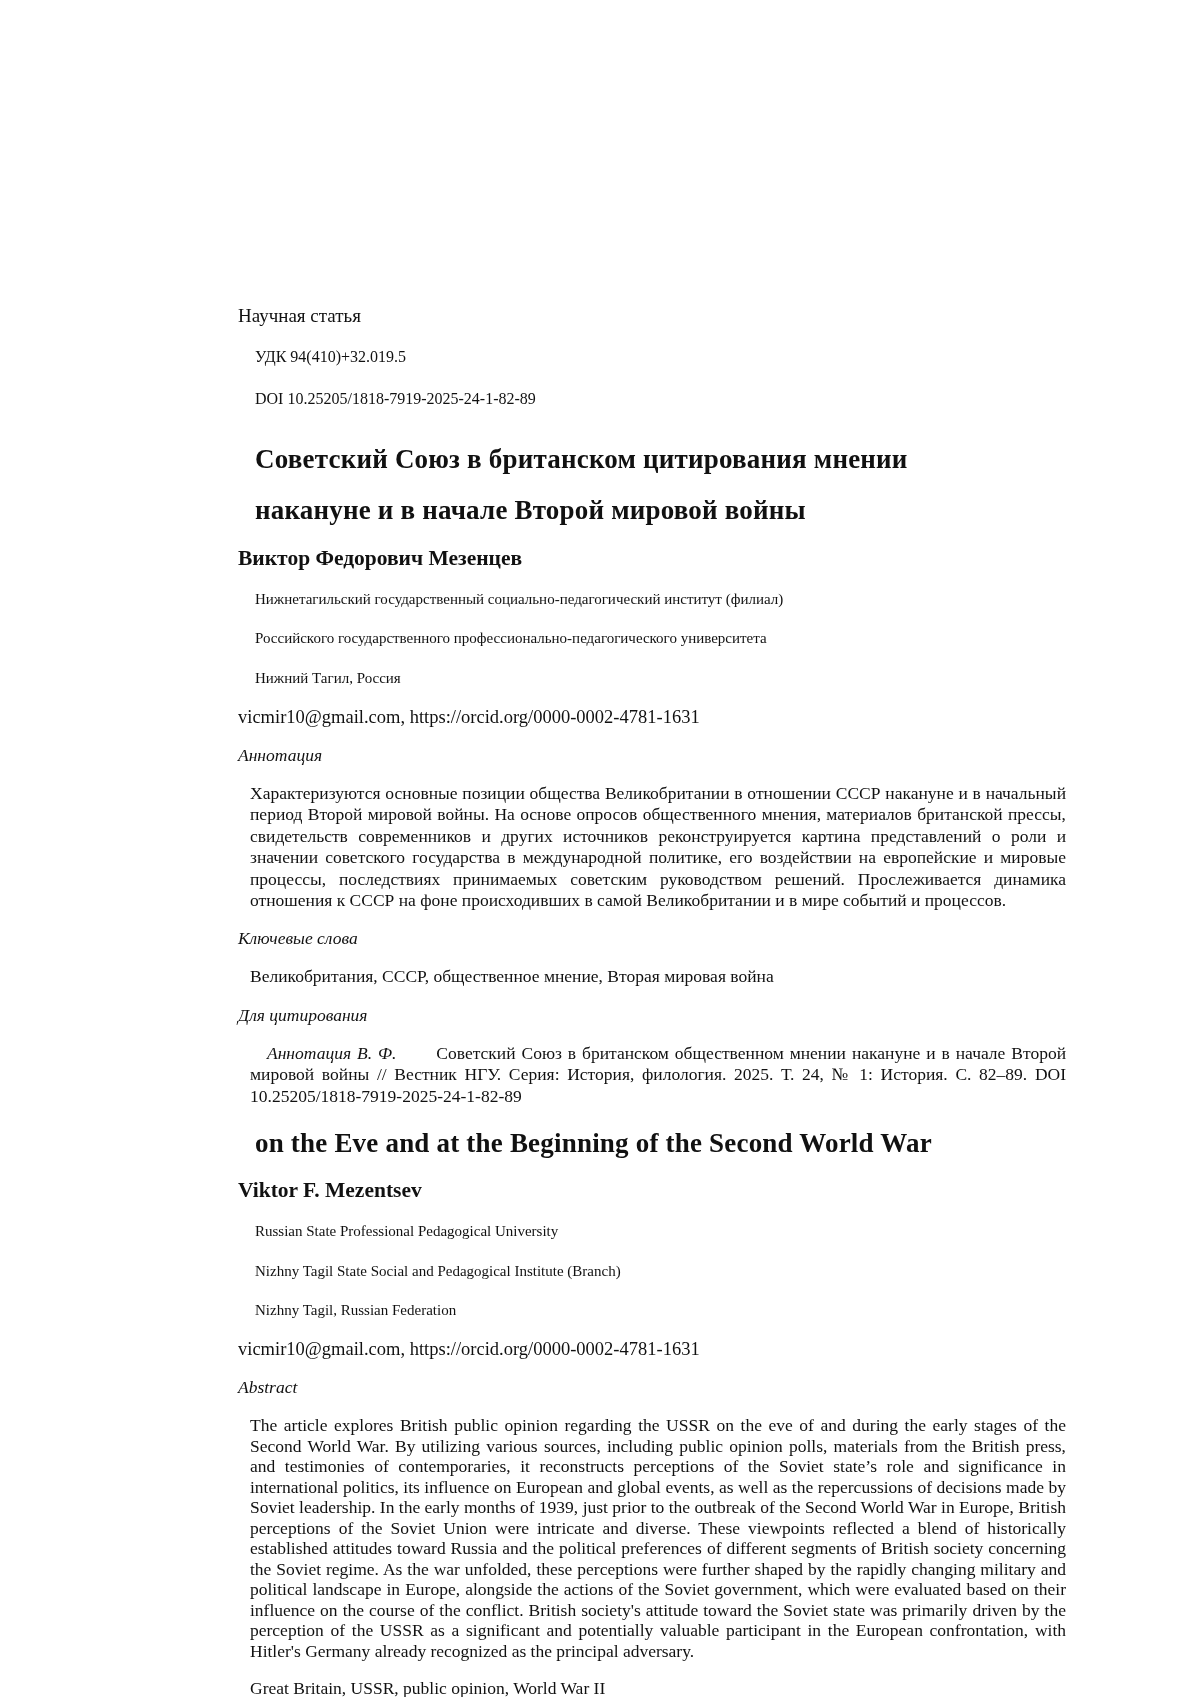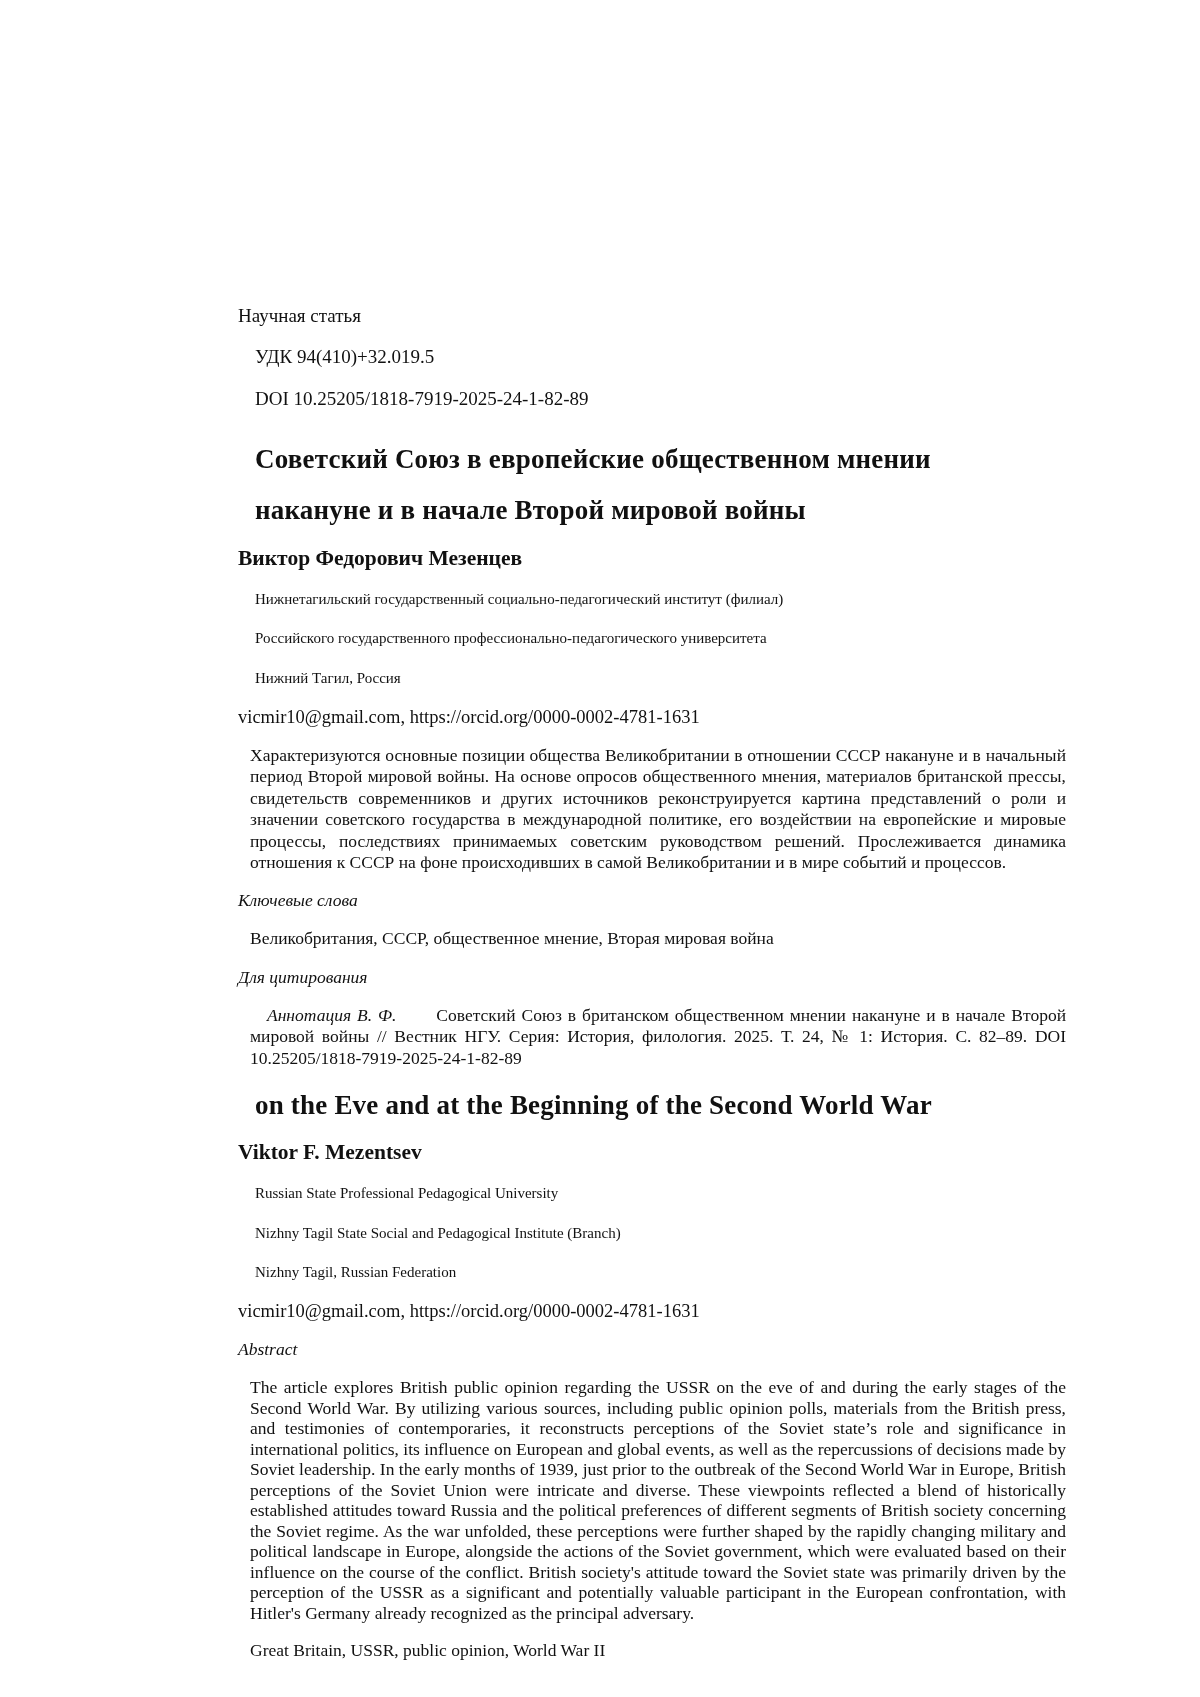--- a/index.html
+++ b/index.html
@@ -17,21 +17,21 @@
   .page {
     padding: 236px 168px 0 170px;
     width: 100%;
   }
   .meta-line {
     font-size: 19px;
     line-height: 24px;
   }
   .meta-type { margin-bottom: 14px; }
   .meta-codes { margin-bottom: 32px; }
-  .meta-codes div { font-size: 19px; line-height: 24.5px; }
+  .meta-codes div { font-size: 16px; line-height: 24.5px; }
   h1.title {
     font-size: 27px;
     line-height: 33.5px;
     font-weight: bold;
     letter-spacing: 0.2px;
   }
   .title-ru { margin-bottom: 18px; }
   .title-en { margin-bottom: 12px; }
   h2.author {
     font-size: 21.5px;
@@ -82,34 +82,35 @@
 
 <div class="page">
 
   <div class="meta-line meta-type">Научная статья</div>
   <div class="meta-codes">
     <div>УДК 94(410)+32.019.5</div>
     <div>DOI 10.25205/1818-7919-2025-24-1-82-89</div>
   </div>
 
   <h1 class="title title-ru">
-    <div>Советский Союз в европейские общественном мнении</div>
+    <div>Советский Союз в британском цитирования мнении</div>
     <div>накануне и в начале Второй мировой войны</div>
   </h1>
 
   <h2 class="author author-ru">Виктор Федорович Мезенцев</h2>
 
   <div class="affil affil-ru">
     <div>Нижнетагильский государственный социально-педагогический институт (филиал)</div>
     <div>Российского государственного профессионально-педагогического университета</div>
     <div>Нижний Тагил, Россия</div>
   </div>
 
   <div class="contact contact-ru">vicmir10@gmail.com, https://orcid.org/0000-0002-4781-1631</div>
 
+  <div class="label">Аннотация</div>
   <p class="body-text ind just">Характеризуются основные позиции общества Великобритании в отношении СССР накануне и в начальный период Второй мировой войны. На основе опросов общественного мнения, материалов британской прессы, свидетельств современников и других источников реконструируется картина представлений о роли и значении советского государства в международной политике, его воздействии на европейские и мировые процессы, последствиях принимаемых советским руководством решений. Прослеживается динамика отношения к СССР на фоне происходивших в самой Великобритании и в мире событий и процессов.</p>
 
   <div class="label">Ключевые слова</div>
   <p class="body-text ind">Великобритания, СССР, общественное мнение, Вторая мировая война</p>
 
   <div class="label">Для цитирования</div>
   <p class="body-text ind just citation-block"><span class="it">Аннотация В. Ф.</span><span> Советский Союз в британском общественном мнении накануне и в начале Второй мировой войны // Вестник НГУ. Серия: История, филология. 2025. Т. 24, № 1: История. С. 82–89. DOI 10.25205/1818-7919-2025-24-1-82-89</span></p>
 
   <h1 class="title title-en">
     <div>on the Eve and at the Beginning of the Second World War</div>

